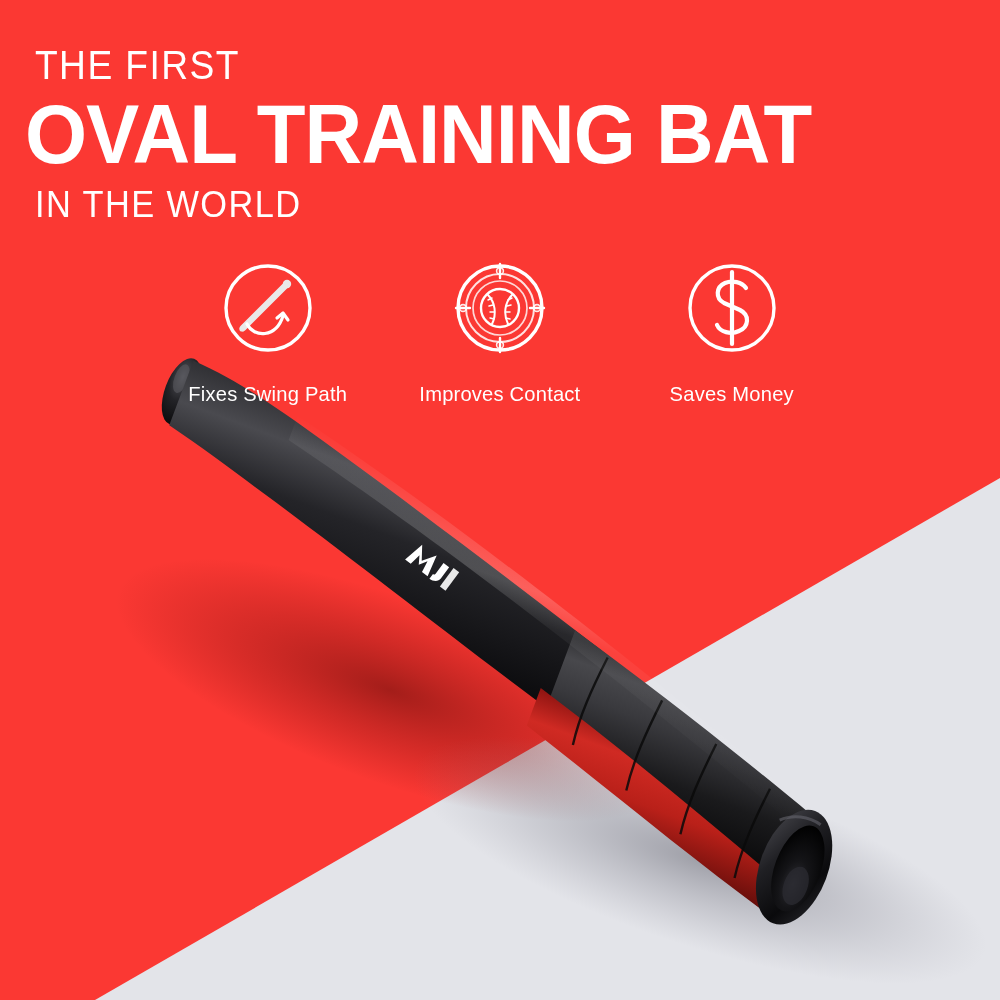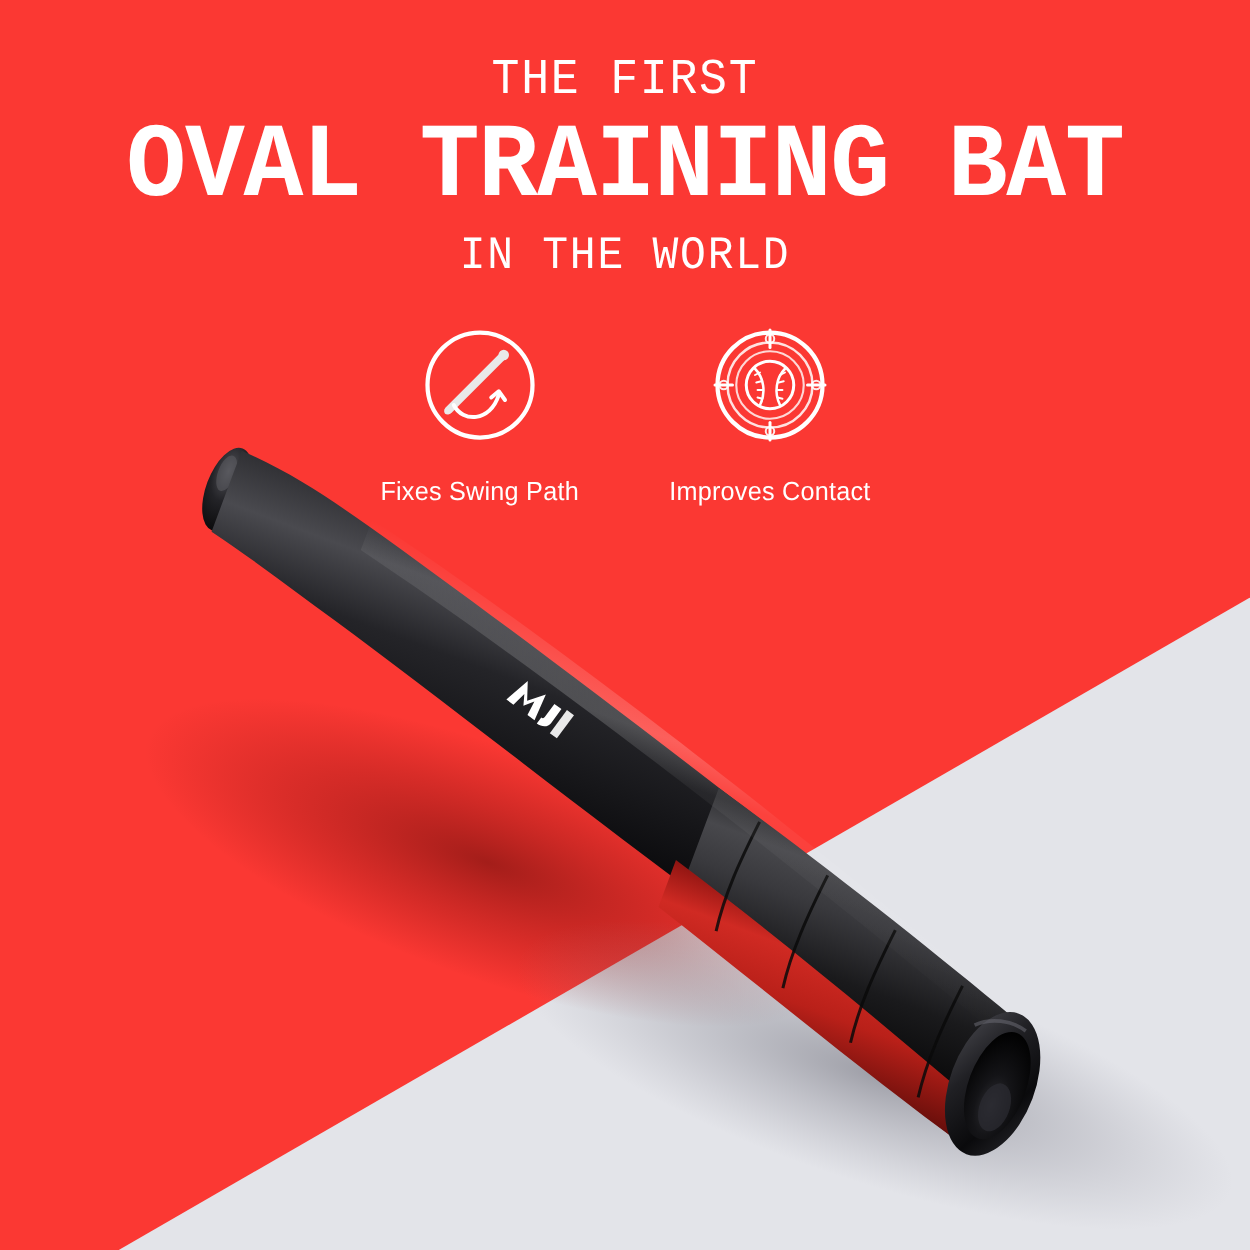--- a/index.html
+++ b/index.html
@@ -25,24 +25,22 @@
   .bg-gray {
     position:absolute; inset:0;
     background:#e3e4e9;
     clip-path: polygon(1000px 478px, 1000px 1000px, 95px 1000px);
   }
 
   
   .headline {
     position:absolute;
     top:44px; left:0; right:0;
-    text-align:center;
     color:#ffffff;
     z-index:5;
-    font-family:Liberation Mono, monospace;
   }
   .h-top {
     font-size:40px;
     font-weight:300;
     letter-spacing:1.5px;
     line-height:1.05;
     transform:scaleX(0.93);
   }
   .h-main {
     font-size:84px;
@@ -296,16 +294,31 @@
             <line x1="59" y1="44" x2="63" y2="43"></line>
             <line x1="58" y1="50" x2="62" y2="50"></line>
             <line x1="58" y1="56" x2="62" y2="57"></line>
           </g>
         </svg>
       </span>
       <span class="f-label">Improves Contact</span>
     </div>
 
 
+    <div class="feature">
+      <span class="ring-wrap">
+        <svg viewBox="0 0 104 104" xmlns="http://www.w3.org/2000/svg">
+          <circle cx="52" cy="46" r="42" fill="none" stroke="#ffffff" stroke-width="3.4"></circle>
+          <path d="M 66 26
+                   C 62 20, 52 18, 45 21
+                   C 36 25, 35 36, 44 41
+                   L 60 48
+                   C 70 53, 69 65, 59 69
+                   C 51 73, 40 70, 37 63" fill="none" stroke="#ffffff" stroke-width="4.2" stroke-linecap="round" stroke-linejoin="round"></path>
+          <line x1="52" y1="10" x2="52" y2="82" stroke="#ffffff" stroke-width="4.2" stroke-linecap="round"></line>
+        </svg>
+      </span>
+      <span class="f-label">Saves Money</span>
+    </div>
 
   </div>
 
 </div>
 
 </body></html>

